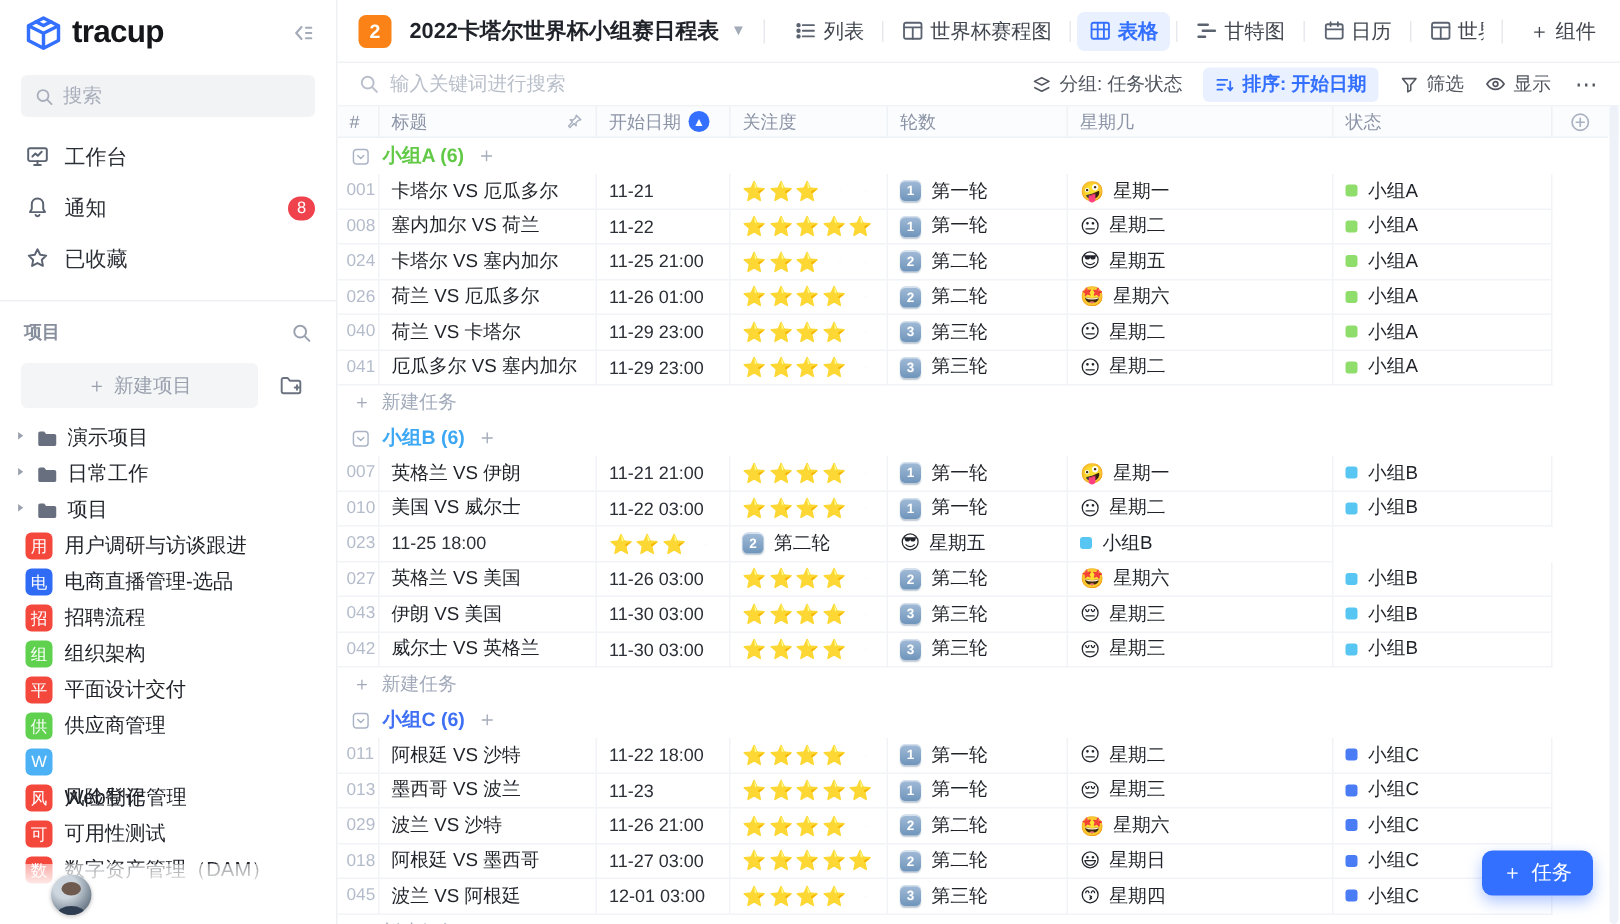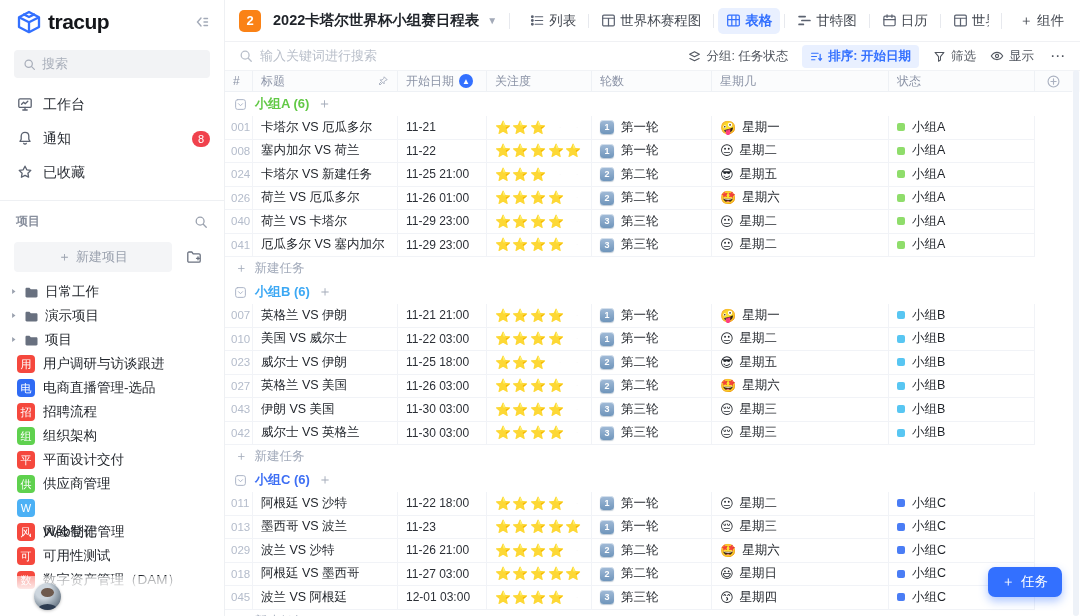--- a/index.html
+++ b/index.html
@@ -170,32 +170,32 @@
     <div class="tree" id="side-tree">
         <div class="tree-folder">
           <span class="caret"><svg width="9" height="9" viewBox="0 0 16 16">
               <path d="M5.5 3.5l6 4.5-6 4.5z" fill="#9aa1ae"></path>
             </svg></span>
           <span style="display:flex;">
             <svg width="15" height="15" viewBox="0 0 16 16">
               <path d="M1.6 4.1c0-.7.6-1.3 1.3-1.3h2.9l1.4 1.8h5.9c.7 0 1.3.6 1.3 1.3v6c0 .7-.6 1.3-1.3 1.3H2.9c-.7 0-1.3-.6-1.3-1.3z" fill="#68707f"></path>
             </svg>
           </span>
-          <span>日常工作</span>
+          <span>演示项目</span>
         </div>
         <div class="tree-folder">
           <span class="caret"><svg width="9" height="9" viewBox="0 0 16 16">
               <path d="M5.5 3.5l6 4.5-6 4.5z" fill="#9aa1ae"></path>
             </svg></span>
           <span style="display:flex;">
             <svg width="15" height="15" viewBox="0 0 16 16">
               <path d="M1.6 4.1c0-.7.6-1.3 1.3-1.3h2.9l1.4 1.8h5.9c.7 0 1.3.6 1.3 1.3v6c0 .7-.6 1.3-1.3 1.3H2.9c-.7 0-1.3-.6-1.3-1.3z" fill="#68707f"></path>
             </svg>
           </span>
-          <span>演示项目</span>
+          <span>日常工作</span>
         </div>
         <div class="tree-folder">
           <span class="caret"><svg width="9" height="9" viewBox="0 0 16 16">
               <path d="M5.5 3.5l6 4.5-6 4.5z" fill="#9aa1ae"></path>
             </svg></span>
           <span style="display:flex;">
             <svg width="15" height="15" viewBox="0 0 16 16">
               <path d="M1.6 4.1c0-.7.6-1.3 1.3-1.3h2.9l1.4 1.8h5.9c.7 0 1.3.6 1.3 1.3v6c0 .7-.6 1.3-1.3 1.3H2.9c-.7 0-1.3-.6-1.3-1.3z" fill="#68707f"></path>
             </svg>
           </span>
@@ -448,21 +448,21 @@
               <span>星期二</span>
             </div>
             <div class="td">
               <span class="status-sq" style="background:#8fdd6b"></span>
               <span>小组A</span>
             </div>
             <div class="td no-r"></div>
           </div>
           <div class="grid trow">
             <div class="td idcell">024</div>
-            <div class="td">卡塔尔 VS 新建任务</div>
+            <div class="td">卡塔尔 VS 塞内加尔</div>
             <div class="td datecell">11-25 21:00</div>
             <div class="td">
               <span class="stars"><span>⭐</span><span>⭐</span><span>⭐</span><span class="star-off">⭐</span><span class="star-off">⭐</span></span>
             </div>
             <div class="td">
               <span class="round-badge">2</span>
               <span>第二轮</span>
             </div>
             <div class="td">
               <span class="wd-emoji">😎</span>
@@ -588,21 +588,20 @@
               <span>星期二</span>
             </div>
             <div class="td">
               <span class="status-sq" style="background:#58c6f2"></span>
               <span>小组B</span>
             </div>
             <div class="td no-r"></div>
           </div>
           <div class="grid trow">
             <div class="td idcell">023</div>
-            <div class="td">威尔士 VS 伊朗</div>
             <div class="td datecell">11-25 18:00</div>
             <div class="td">
               <span class="stars"><span>⭐</span><span>⭐</span><span>⭐</span><span class="star-off">⭐</span><span class="star-off">⭐</span></span>
             </div>
             <div class="td">
               <span class="round-badge">2</span>
               <span>第二轮</span>
             </div>
             <div class="td">
               <span class="wd-emoji">😎</span>

